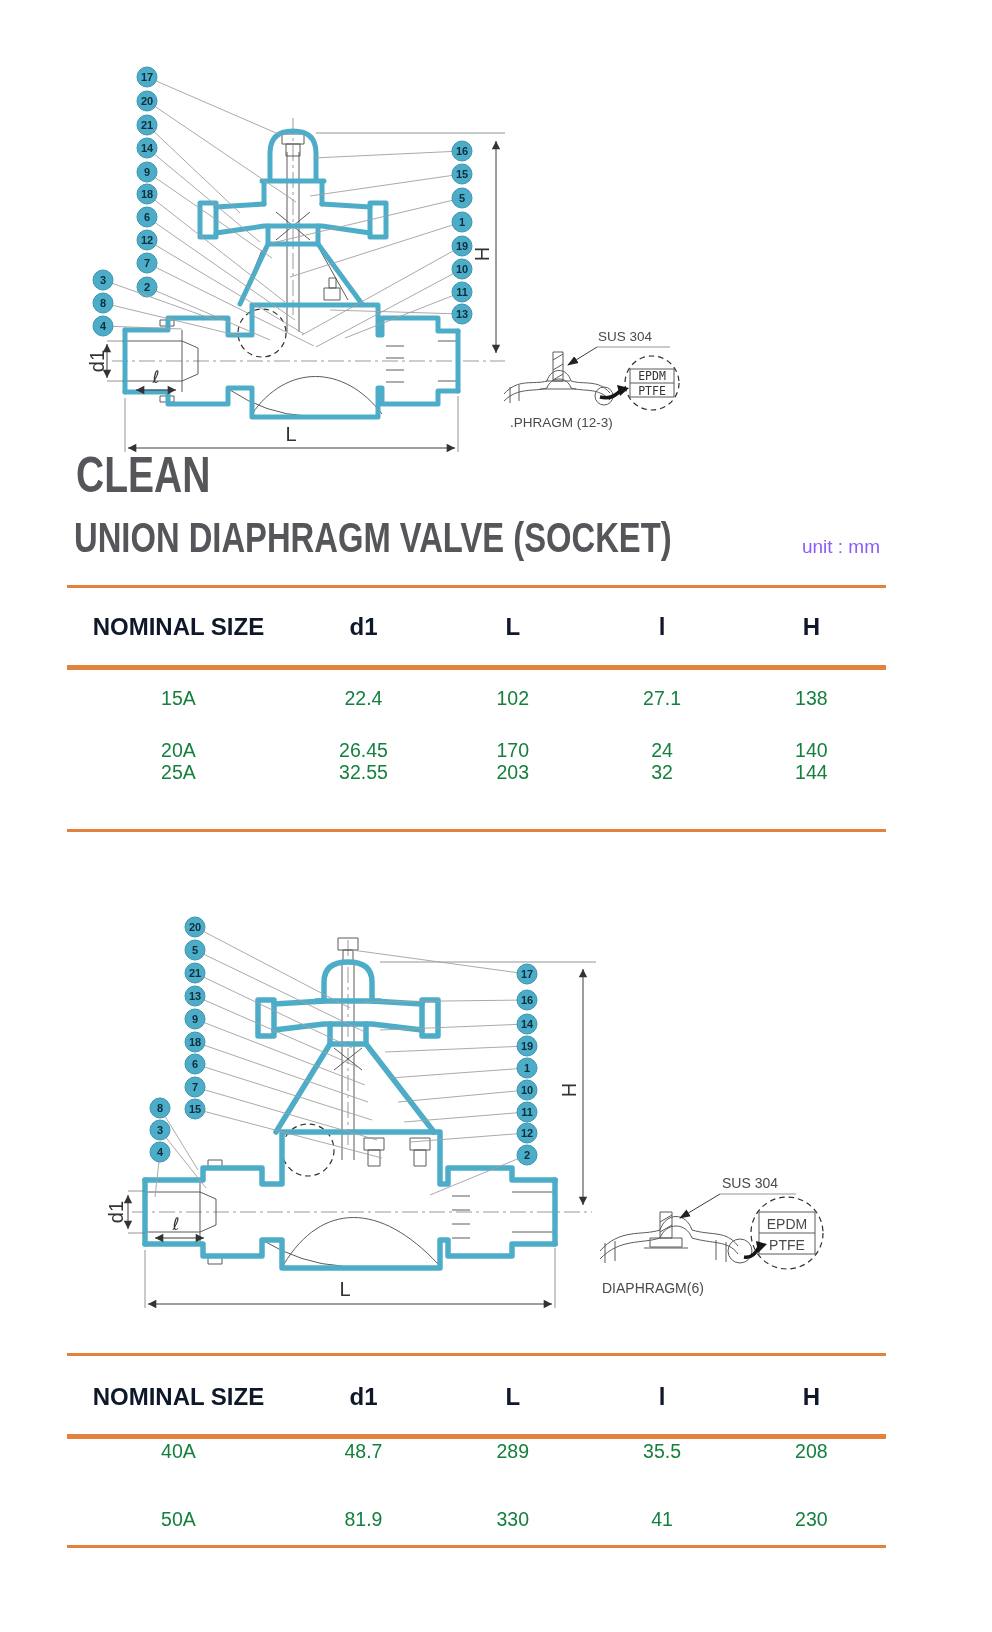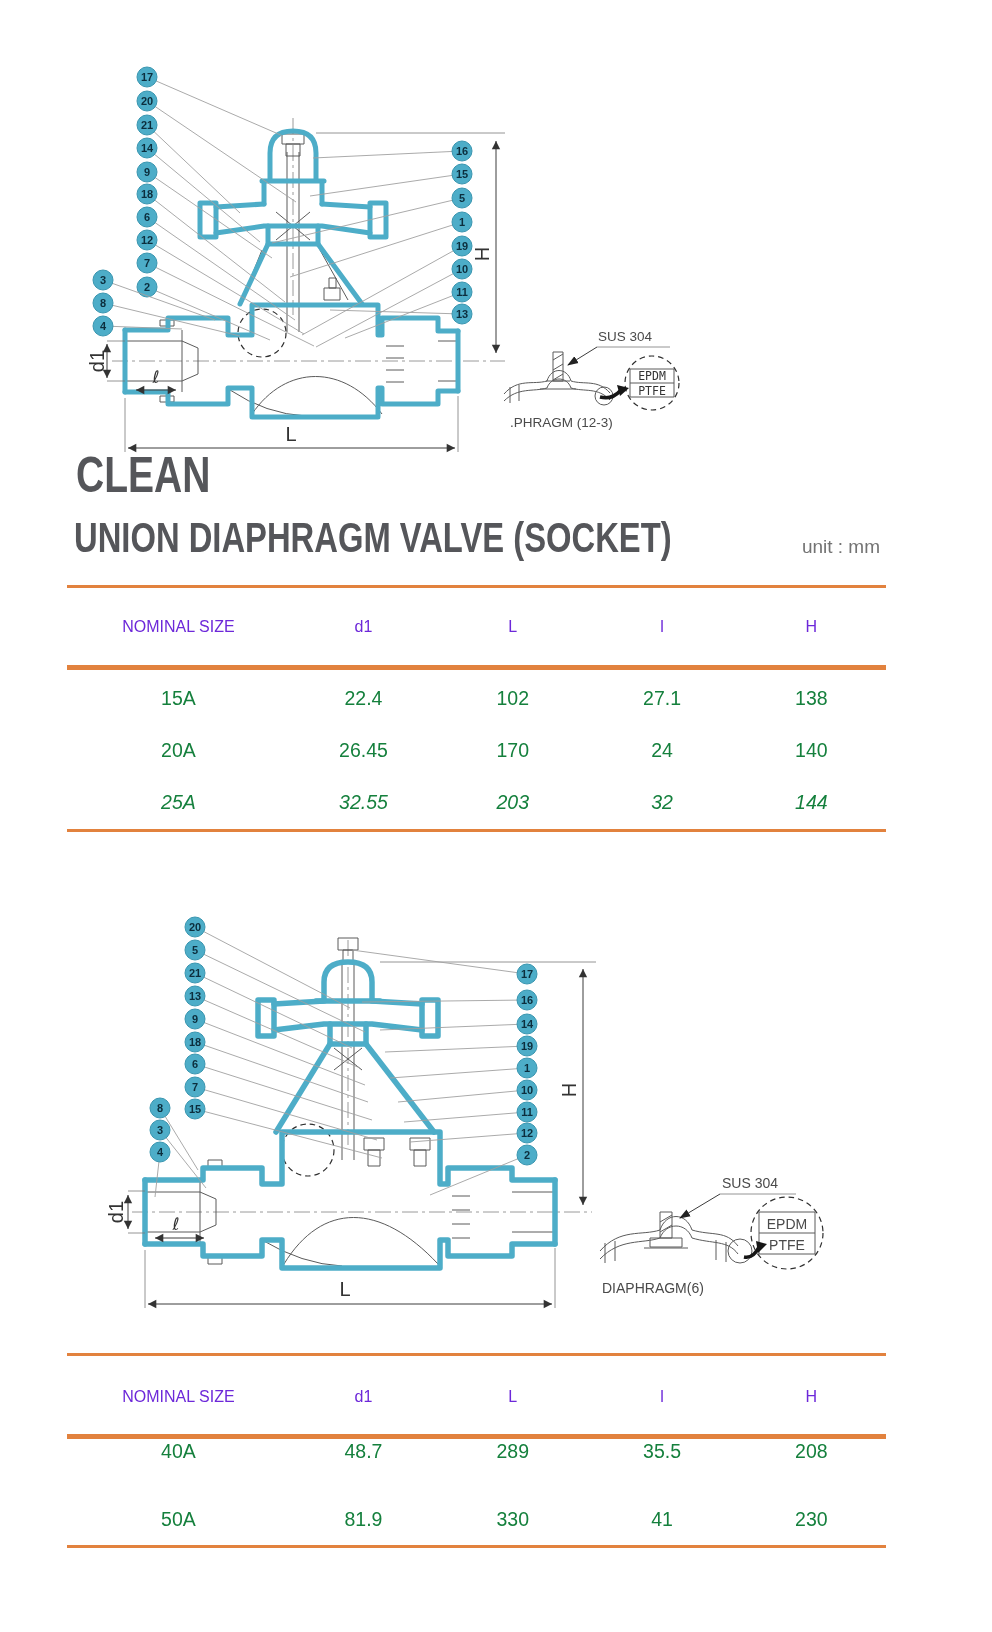--- a/index.html
+++ b/index.html
@@ -22,27 +22,27 @@
   .mono{font-size:11.5px;fill:#333;font-family:"DejaVu Sans Mono",monospace}
   .barrow{stroke:#161616;stroke-width:3.5;fill:none}
   .ldr{stroke:#a0a0a0;stroke-width:.9}
   .badge circle{fill:#4dadc8;stroke:#3a96b0;stroke-width:1}
   .badge text{fill:#0c2e3d;font-size:11px;font-weight:bold;text-anchor:middle}
   
   .brand{position:absolute;left:76px;top:450px;font-size:50px;font-weight:bold;color:#55565a;
          line-height:1;transform:scaleX(.78);transform-origin:0 0;white-space:nowrap}
   .product{position:absolute;left:74px;top:517px;font-size:42px;font-weight:bold;color:#55565a;
          line-height:1;transform:scaleX(.78);transform-origin:0 0;white-space:nowrap}
-  .unit{position:absolute;left:68px;top:536px;width:812px;text-align:right;font-size:19px;color:#737373}
+  .unit{position:absolute;left:68px;top:536px;width:812px;text-align:right;font-size:19px;color:#8b5cf6}
   
   .rule{position:absolute;left:67px;width:819px;background:#e2823e}
   .trow{position:absolute;left:68px;width:818px;height:30px;display:grid;
         grid-template-columns:27% 18.25% 18.25% 18.25% 18.25%;align-items:center}
   .trow span{text-align:center;font-size:19.5px;color:#15803d;white-space:nowrap}
-  .thead span{font-weight:normal;font-size:16px;color:#6d28d9}
+  .thead span{font-weight:bold;font-size:24px;color:#0f172a}
 </style>
 </head>
 <body>
 
 <div class="page">
 
   <svg class="diag" style="top:0;height:460px" viewBox="0 0 992 460">
     <defs>
       <marker id="ar1" viewBox="0 0 12 12" refX="11" refY="6" markerWidth="10" markerHeight="10" orient="auto-start-reverse">
         <path d="M1,1 L11,6 L1,11 Z" fill="#333"></path>
@@ -250,21 +250,21 @@
         <span>27.1</span>
         <span>138</span>
       </div>
       <div class="trow" style="top: 735px;">
         <span>20A</span>
         <span>26.45</span>
         <span>170</span>
         <span>24</span>
         <span>140</span>
       </div>
-      <div class="trow" style="top: 787px; font-style: italic;">
+      <div class="trow" style="top: 757px;">
         <span>25A</span>
         <span>32.55</span>
         <span>203</span>
         <span>32</span>
         <span>144</span>
       </div>
     </div>
   <div class="rule" style="top:829px;height:3px"></div>
 
   <svg class="diag" style="top:870px;height:450px" viewBox="0 870 992 450">

